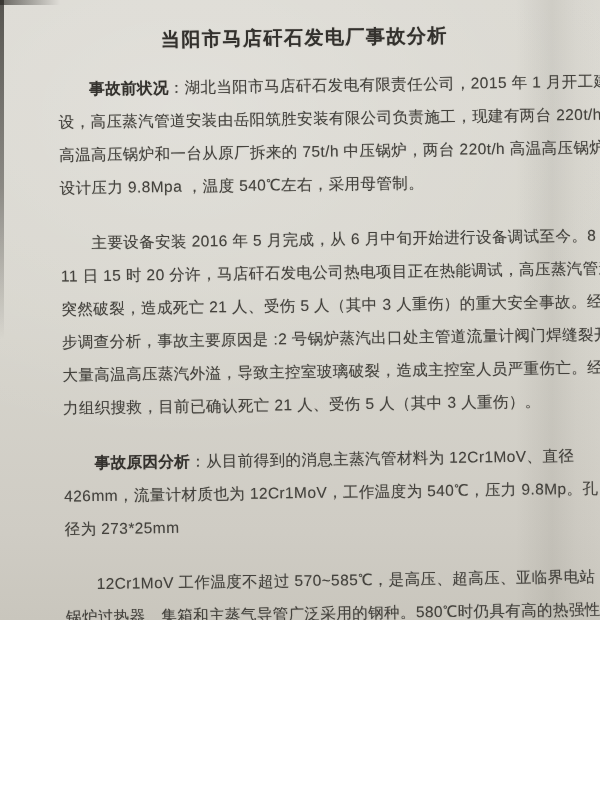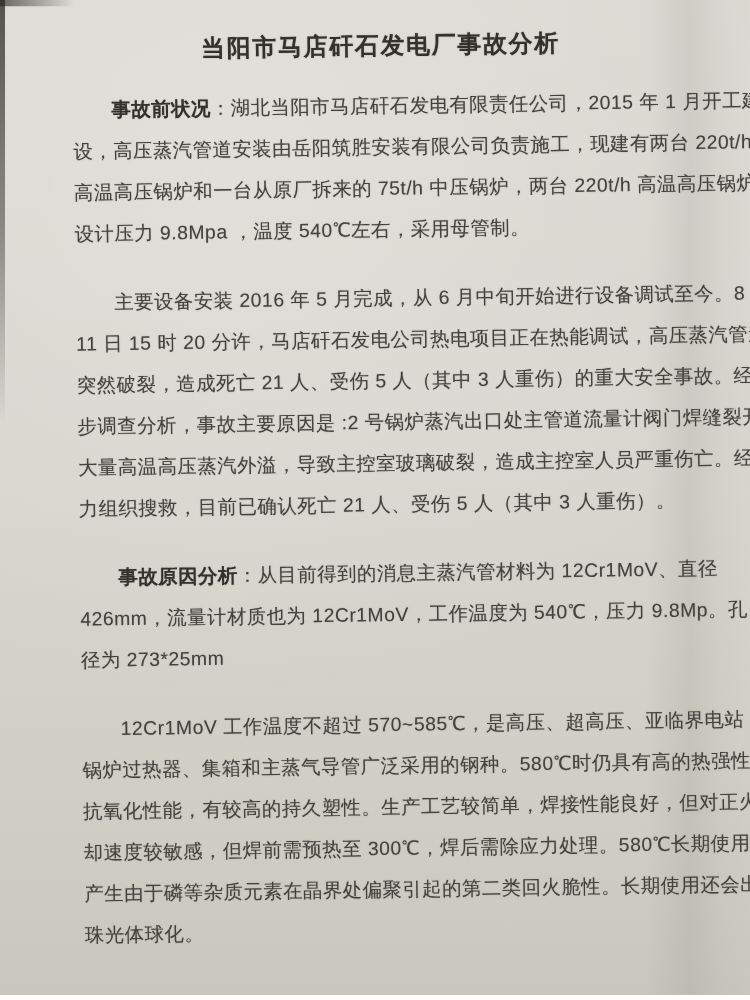--- a/index.html
+++ b/index.html
@@ -1,18 +1,18 @@
 <!DOCTYPE html>
 <html><head>
 <meta charset="utf-8">
 <style>
   html,body{margin:0;padding:0;}
   .page{
     position:relative;
-    width:600px;height:796px;
+    width:600px;height:620px;
     overflow:hidden;
     font-family:"Liberation Sans", sans-serif;
     background:
       linear-gradient(90deg, rgba(0,0,0,0) 86%, rgba(90,88,78,0.10) 92%, rgba(120,118,108,0.04) 96%, rgba(0,0,0,0) 100%),
       radial-gradient(130% 90% at 30% 18%, rgba(255,255,255,0.20), rgba(255,255,255,0) 60%),
       linear-gradient(180deg, #dbd9d2 0%, #d7d5cd 50%, #cfccc4 86%, #c9c6bd 100%);
   }
   
   .edge-left{
     position:absolute;left:0;top:0;width:4px;height:340px;

